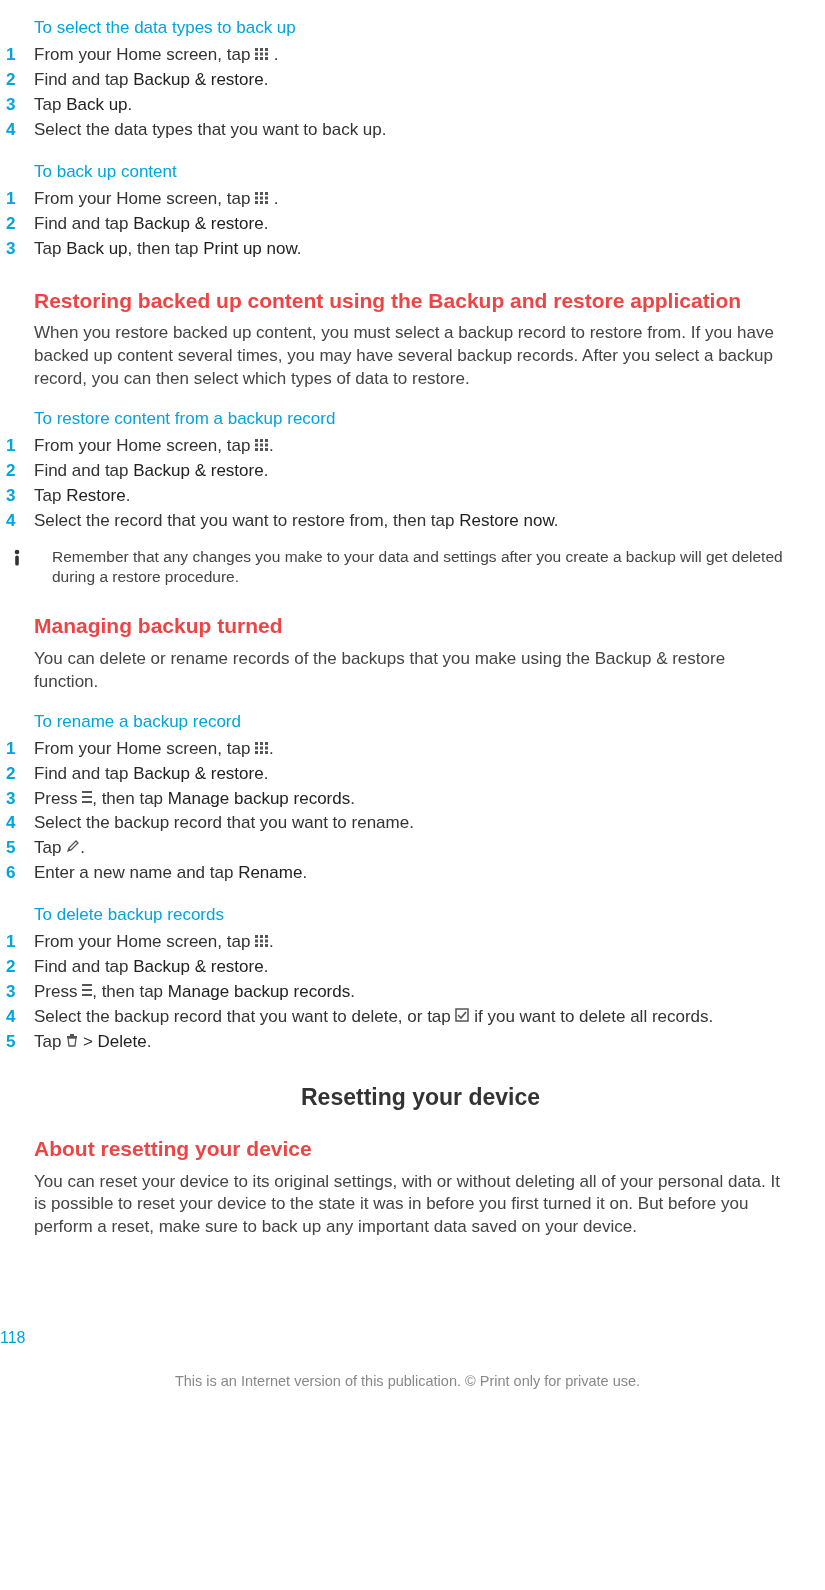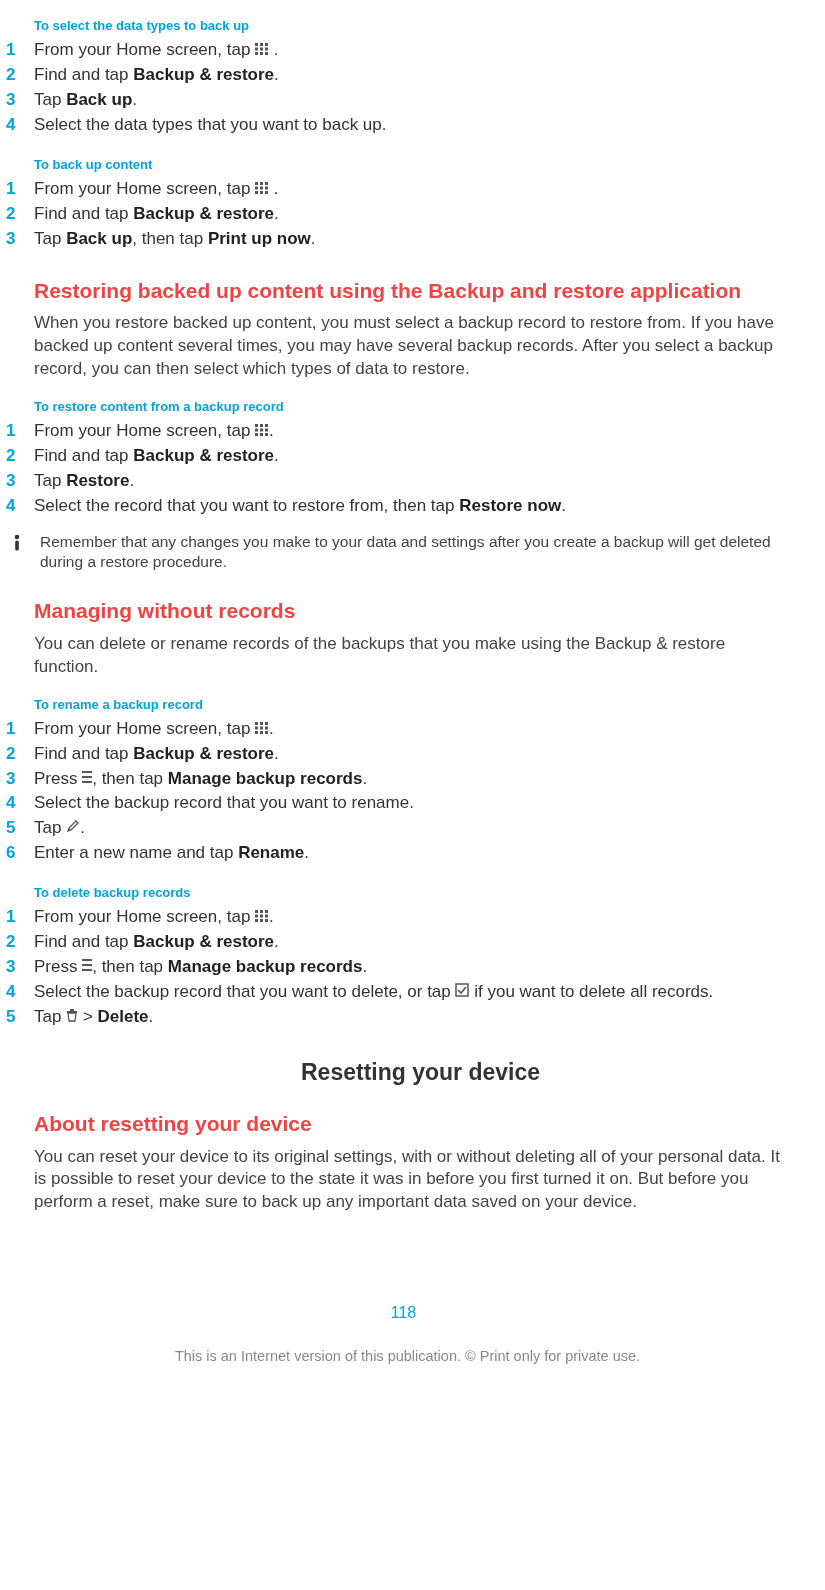--- a/index.html
+++ b/index.html
@@ -9,22 +9,22 @@
     font-size: 17px;
     color: #333;
     width: 825px;
     background: #fff;
   }
   .page {
     padding: 0 18px 0 0;
   }
   .blue-heading {
     color: #00a4de;
-    font-weight: bold;
-    font-size: 13px;
+    font-weight: normal;
+    font-size: 17px;
     margin: 18px 0 6px 34px;
   }
   .section-heading {
     font-size: 21px;
     font-weight: bold;
     color: #ef4444;
     margin: 24px 0 8px 34px;
     line-height: 1.3;
   }
   .section-heading-large {
@@ -55,49 +55,48 @@
   ol.steps > li::before {
     content: counter(step);
     position: absolute;
     left: 6px;
     top: 0;
     color: #00a4de;
     font-weight: bold;
     font-size: 17px;
   }
   .bold {
-    font-weight: bold;
+    font-weight: normal;
     color: #222;
   }
   .note-row {
     display: flex;
     align-items: flex-start;
     margin: 12px 18px 0 6px;
   }
   .note-icon {
     flex: 0 0 22px;
     font-weight: bold;
     font-size: 20px;
     color: #333;
     text-align: center;
     line-height: 1;
     padding-top: 2px;
   }
   .note-text {
     font-size: 15.5px;
     color: #444;
     line-height: 1.35;
-    margin-left: 12px;
+    margin-left: 24px;
   }
   .inline-icon {
     display: inline-block;
     vertical-align: middle;
   }
   .page-number {
-    text-align: center;
     color: #00a4de;
     font-size: 16px;
     margin-top: 90px;
   }
   .footer-text {
     text-align: center;
     font-size: 14.5px;
     color: #888;
     margin: 26px 0 12px 8px;
   }
@@ -199,21 +198,21 @@
   <div class="note-row">
     <div class="note-icon">
       <svg width="14" height="18" viewBox="0 0 14 18">
           <circle cx="7" cy="3" r="2.3" fill="#333"></circle>
           <rect x="5.2" y="6.5" width="3.6" height="10" rx="1.6" fill="#333"></rect>
         </svg>
     </div>
     <div class="note-text">Remember that any changes you make to your data and settings after you create a backup will get deleted during a restore procedure.</div>
   </div>
 
-  <div class="section-heading">Managing without records</div>
+  <div class="section-heading">Managing backup turned</div>
   <div class="paragraph">You can delete or rename records of the backups that you make using the Backup &amp; restore function.</div>
 
   <div class="blue-heading">To rename a backup record</div>
   <ol class="steps">
     <li>
       <span>From your Home screen, tap </span>
       <span class="inline-icon"><svg width="14" height="12" viewBox="0 0 14 12">
             <g fill="#555">
               <rect x="0" y="0" width="3" height="3"></rect>
               <rect x="5" y="0" width="3" height="3"></rect>

